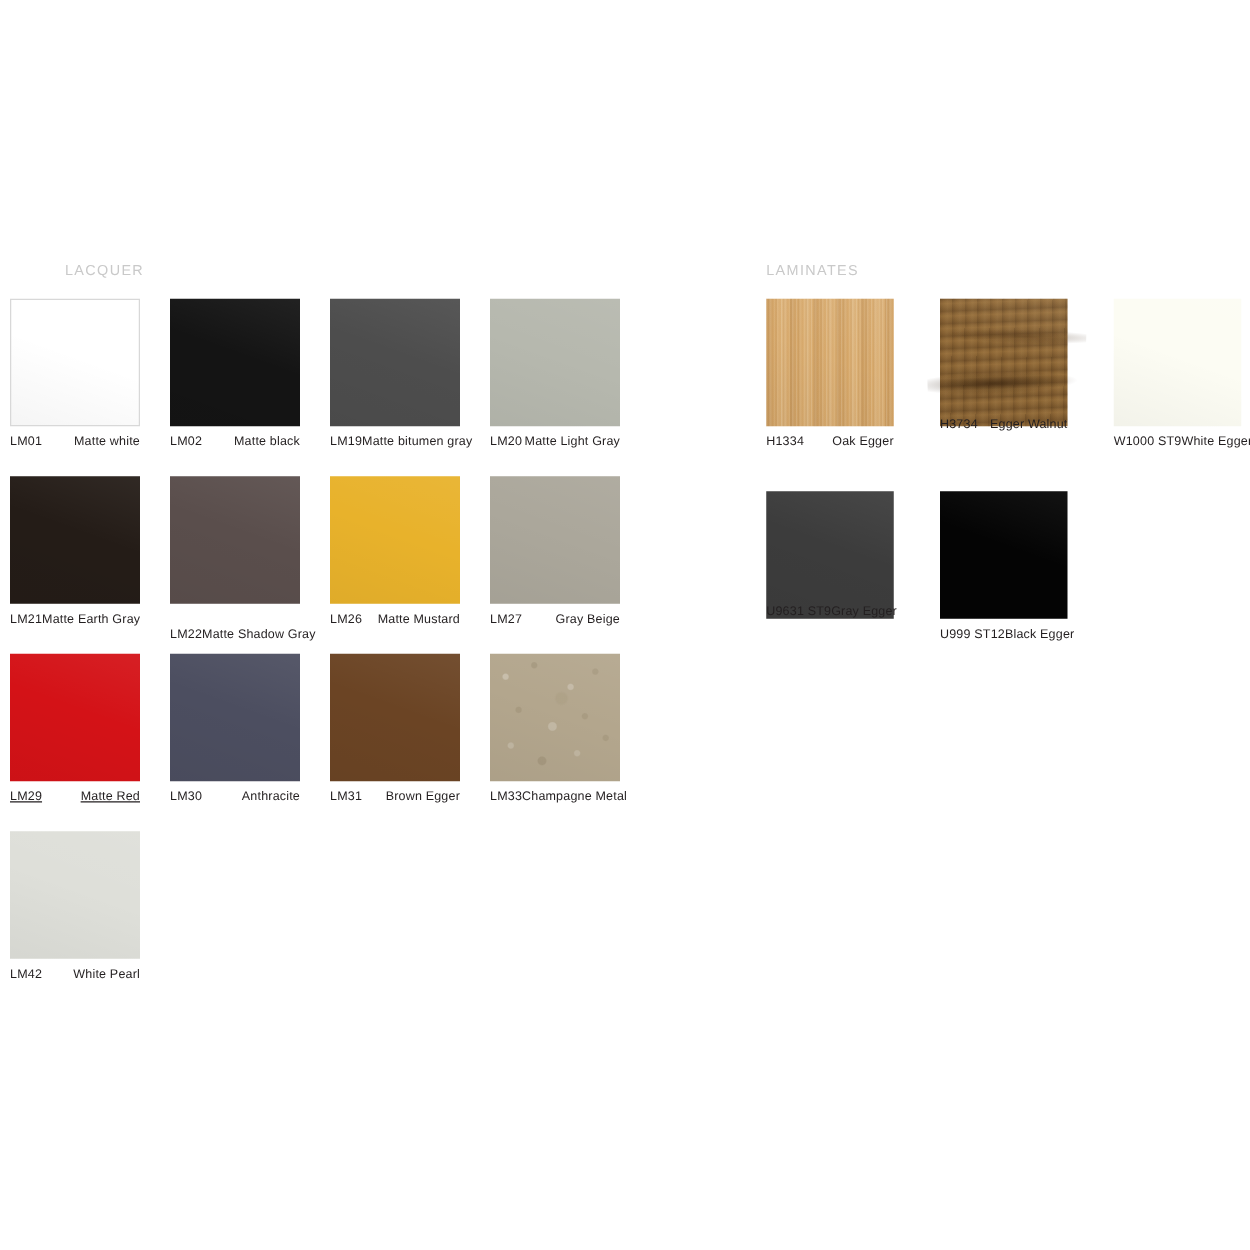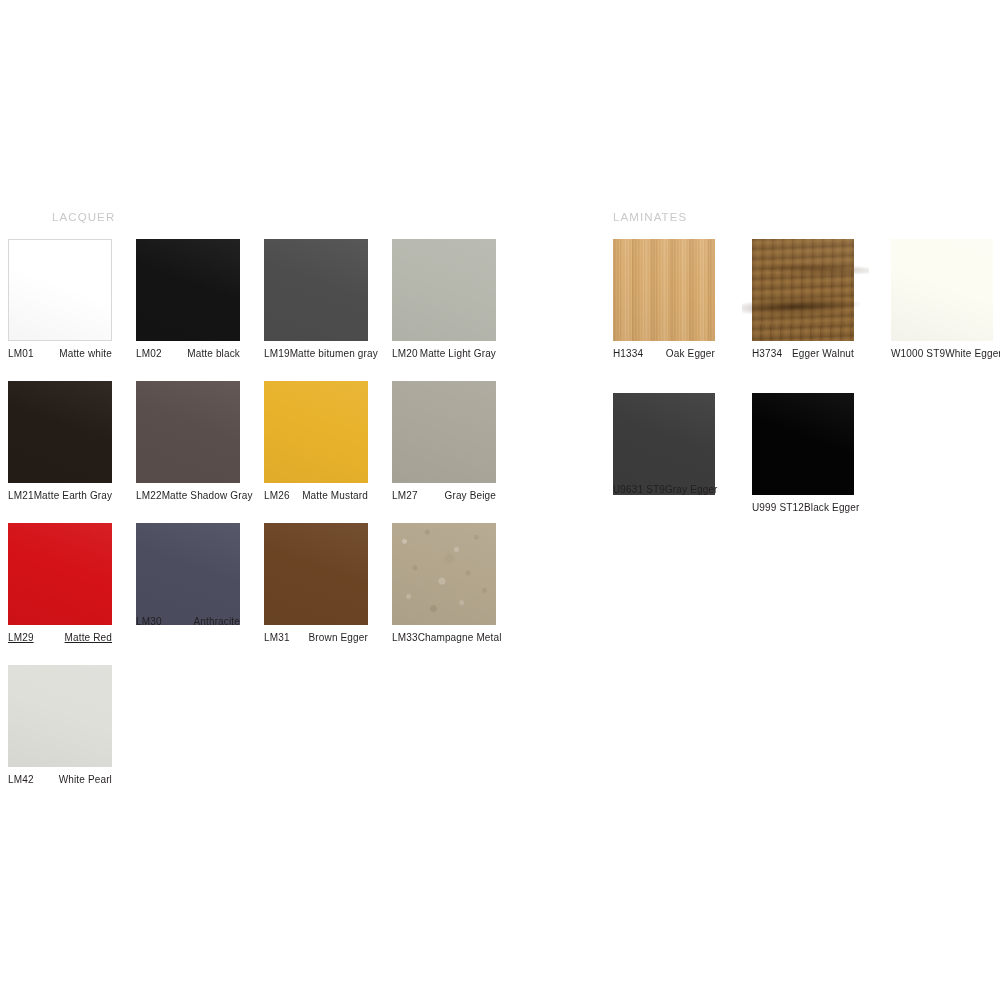--- a/index.html
+++ b/index.html
@@ -190,21 +190,21 @@
           </div>
           <div class="caption" style="top: 110px; width: 104px;">
             <span class="code">LM21</span>
             <span class="name">Matte Earth Gray</span>
           </div>
         </div>
         <div class="swatch-cell" style="left: 128px; top: 142px; width: 104px; height: 122px;">
           <div class="chip" style="width: 104px; height: 102px; background: rgb(90, 78, 76);">
             <div class="sheen"></div>
           </div>
-          <div class="caption" style="top: 110px; width: 104px; align-items: center;">
+          <div class="caption" style="top: 122px; width: 104px; align-items: center;">
             <span class="code">LM22</span>
             <span class="name">Matte Shadow Gray</span>
           </div>
         </div>
         <div class="swatch-cell" style="left: 256px; top: 142px; width: 104px; height: 122px;">
           <div class="chip" style="width: 104px; height: 102px; background: rgb(232, 178, 43);">
             <div class="sheen"></div>
           </div>
           <div class="caption" style="top: 110px; width: 104px;">
             <span class="code">LM26</span>
@@ -226,21 +226,21 @@
           </div>
           <div class="caption" style="top: 110px; width: 104px; text-decoration: underline;">
             <span class="code">LM29</span>
             <span class="name">Matte Red</span>
           </div>
         </div>
         <div class="swatch-cell" style="left: 128px; top: 284px; width: 104px; height: 122px;">
           <div class="chip" style="width: 104px; height: 102px; background: rgb(76, 78, 96);">
             <div class="sheen"></div>
           </div>
-          <div class="caption" style="top: 94px; width: 104px;">
+          <div class="caption" style="top: 110px; width: 104px;">
             <span class="code">LM30</span>
             <span class="name">Anthracite</span>
           </div>
         </div>
         <div class="swatch-cell" style="left: 256px; top: 284px; width: 116px; height: 122px;">
           <div class="chip" style="width: 104px; height: 102px; background: rgb(107, 68, 36);">
             <div class="sheen"></div>
           </div>
           <div class="caption" style="top: 110px; width: 104px;">
             <span class="code">LM31</span>
@@ -281,21 +281,21 @@
             <span class="name">Oak Egger</span>
           </div>
         </div>
         <div class="swatch-cell" style="left: 139px; top: 0px; width: 102px; height: 122px;">
           <div class="chip" style="width: 102px; height: 102px; background: rgb(138, 100, 52);">
             <div class="grain-horizontal"></div>
             <div class="grain-knot"></div>
             <div class="grain-knot2"></div>
             <div class="sheen"></div>
           </div>
-          <div class="caption" style="top: 110px; width: 102px;">
+          <div class="caption" style="top: 96px; width: 102px;">
             <span class="code">H3734</span>
             <span class="name">Egger Walnut</span>
           </div>
         </div>
         <div class="swatch-cell" style="left: 278px; top: 0px; width: 102px; height: 122px;">
           <div class="chip" style="width: 102px; height: 102px; background: rgb(252, 252, 243);">
             <div class="sheen"></div>
           </div>
           <div class="caption" style="top: 110px; width: 102px;">
             <span class="code">W1000 ST9</span>

